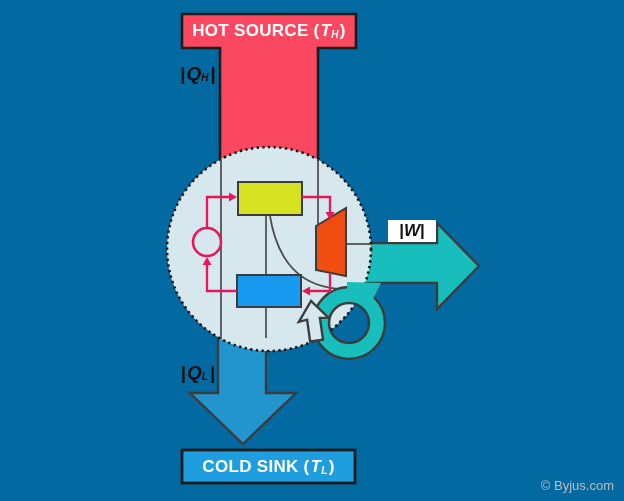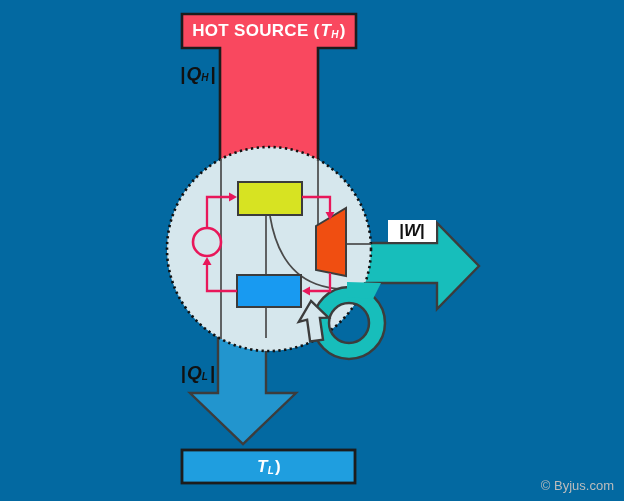--- a/index.html
+++ b/index.html
@@ -94,19 +94,20 @@
   </div>
 
   <div class="lbl q-text" style="left:176px;top:359px;width:44px;height:28px;">
     <span class="pipe">|</span>
       <i>Q</i>
       <sub>L</sub>
       <span class="pipe">|</span>
   </div>
 
   <div class="lbl banner-text" style="left:182px;top:450px;width:173px;height:33px;">
+    <span>COLD SINK (</span>
       <i>T</i>
       <sub>L</sub>
       <span>)</span>
   </div>
 
   <div class="credit" style="right:10px;top:478px;">© Byjus.com</div>
 </div>
 
 </body></html>

